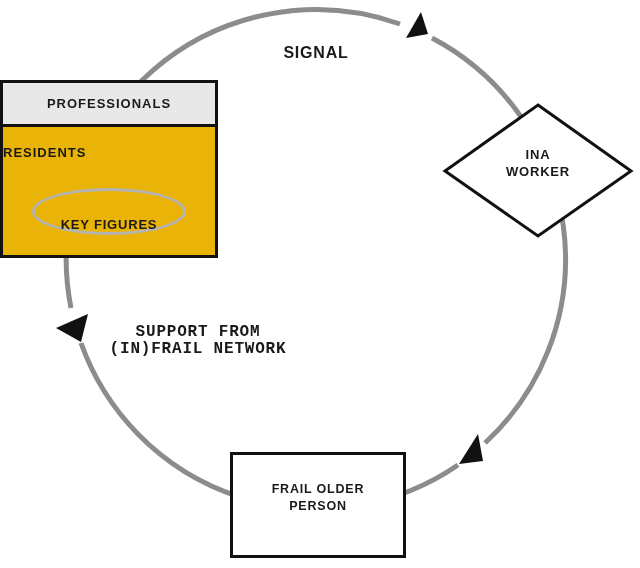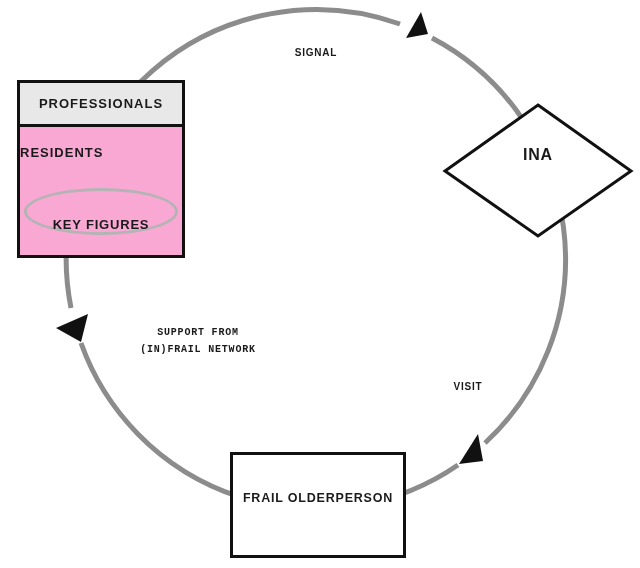--- a/index.html
+++ b/index.html
@@ -18,53 +18,53 @@
     font-family:"Liberation Sans","DejaVu Sans",sans-serif;color:var(--text);
     overflow:hidden;
   }
   .stage svg{position:absolute;left:0;top:0;}
   .arc{fill:none;stroke:var(--circle_stroke);stroke-width:5;}
   .arrowhead{fill:var(--arrow_fill);stroke:none;}
   .diamond-shape{fill:#ffffff;stroke:var(--node_border);stroke-width:3;}
 
   .node,.edge-label{position:absolute;}
   .professionals-box{
-    left:17px;top:80px;width:168px;height:178px;
-    border:3px solid var(--node_border);background:#f9a8d4;z-index:2;
+    left:0;top:80px;width:218px;height:178px;
+    border:3px solid var(--node_border);background:#eab308;z-index:2;
   }
   .professionals-header{
     height:44px;border-bottom:3px solid var(--node_border);
     background:var(--header_fill);
     display:flex;align-items:center;justify-content:center;
     font-weight:bold;font-size:13px;letter-spacing:1px;
   }
   .residents-label{
     margin-top:18px;
     font-weight:bold;font-size:13px;letter-spacing:1px;
   }
   .keyfigures-ellipse{
     width:154px;height:47px;margin:28px auto 0 auto;
     border:3px solid var(--ellipse_stroke);border-radius:50%;
     display:flex;align-items:flex-end;justify-content:center;
     font-weight:bold;font-size:13px;letter-spacing:0.8px;
   }
   .frail-box{
     left:230px;top:452px;width:176px;height:106px;
     border:3px solid var(--node_border);background:#fff;z-index:2;
-    display:flex;align-items:center;justify-content:center;
+    display:flex;flex-direction:column;align-items:center;justify-content:center;
     font-weight:bold;font-size:12.5px;letter-spacing:0.8px;line-height:17px;
     text-align:center;padding-bottom:14px;
   }
   .diamond-text{
     left:478px;top:146px;width:120px;z-index:2;
-    text-align:center;font-weight:bold;font-size:16px;
+    text-align:center;font-weight:bold;font-size:13px;
     letter-spacing:0.8px;line-height:17px;
   }
   .edge-label{
-    font-weight:bold;font-size:10px;letter-spacing:0.8px;line-height:17px;
+    font-weight:bold;font-size:16px;letter-spacing:0.8px;line-height:17px;
     text-align:center;z-index:2;
   }
   .signal-label{left:266px;top:44px;width:100px;}
   .outreach-label{left:418px;top:378px;width:100px;}
   .support-label{left:106px;top:324px;width:184px;font-family:Liberation Mono, monospace;}
 </style>
 </head>
 <body>
 
 <div class="stage">
@@ -85,31 +85,31 @@
   <div class="node professionals-box">
     <div class="professionals-header">PROFESSIONALS</div>
     <div class="residents-label">RESIDENTS</div>
     <div class="keyfigures-ellipse">
       <span>KEY FIGURES</span>
     </div>
   </div>
 
   <div class="node diamond-text">
     <div>INA</div>
+    <div>WORKER</div>
   </div>
 
   <div class="node frail-box">
     <div>FRAIL OLDER</div>
     <div>PERSON</div>
   </div>
 
   <div class="edge-label signal-label">SIGNAL</div>
 
   <div class="edge-label outreach-label">
-    <div>VISIT</div>
   </div>
 
   <div class="edge-label support-label">
     <div>SUPPORT FROM</div>
     <div>(IN)FRAIL NETWORK</div>
   </div>
 
 </div>
 
 </body></html>

